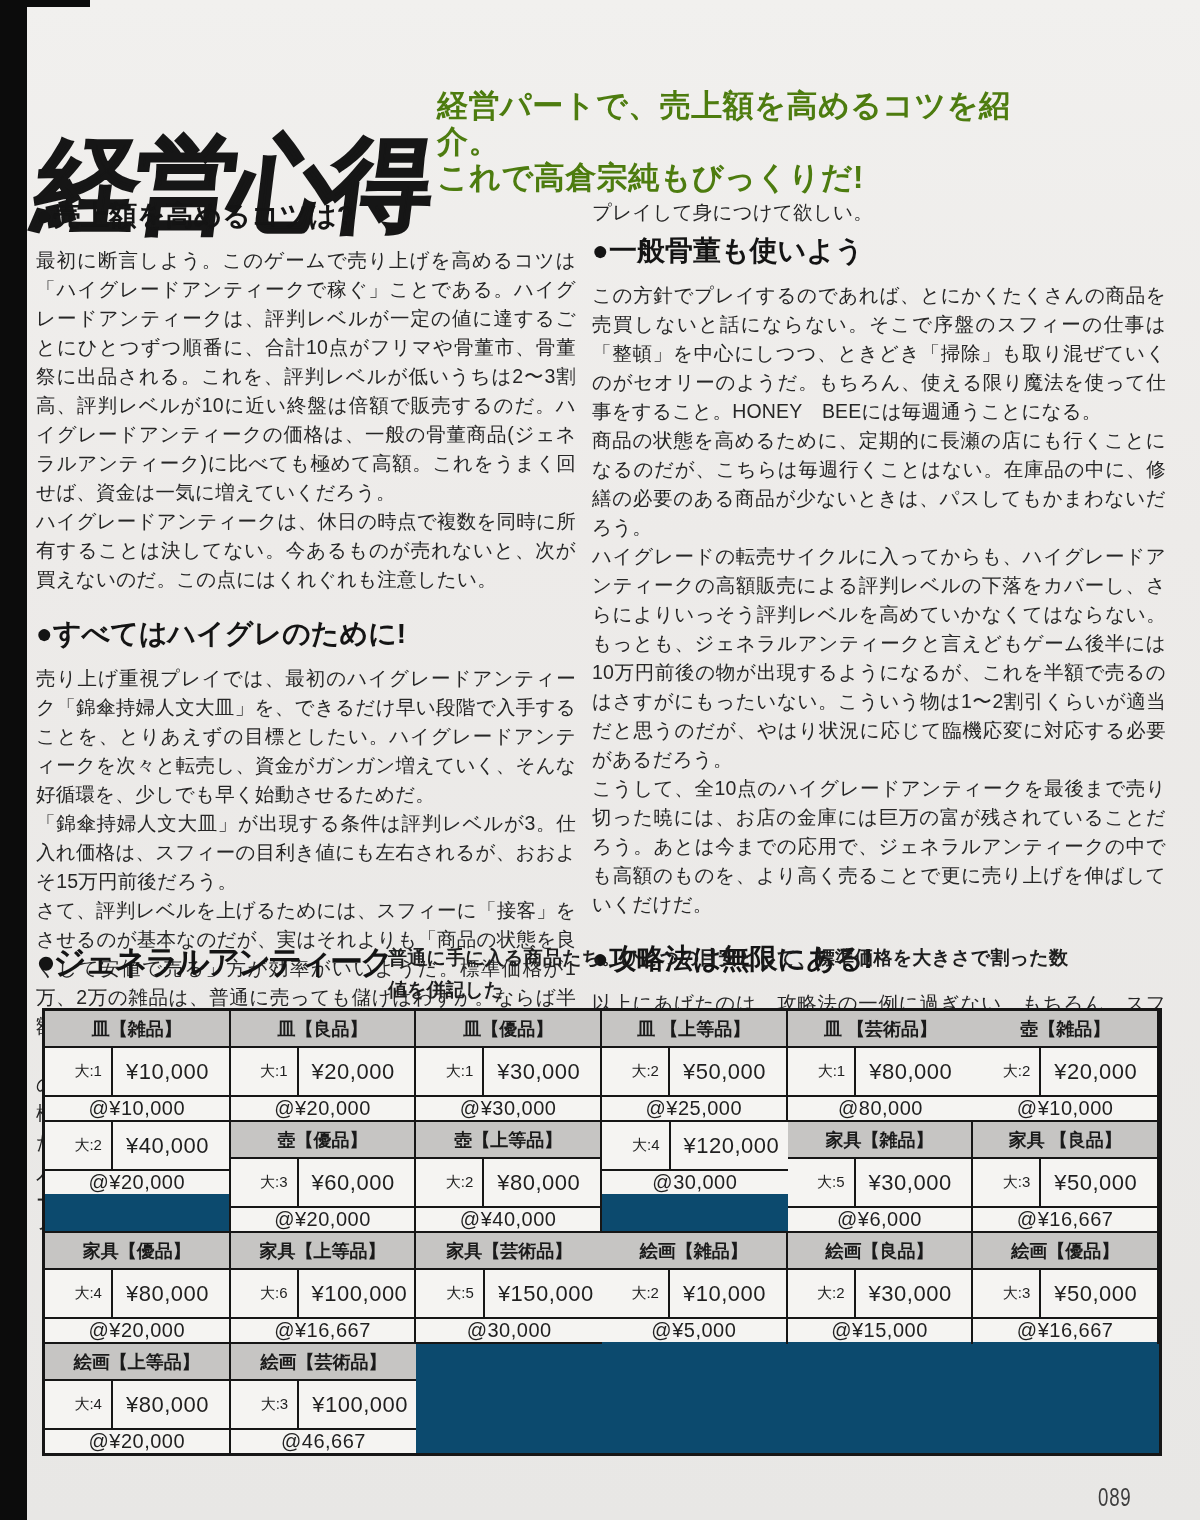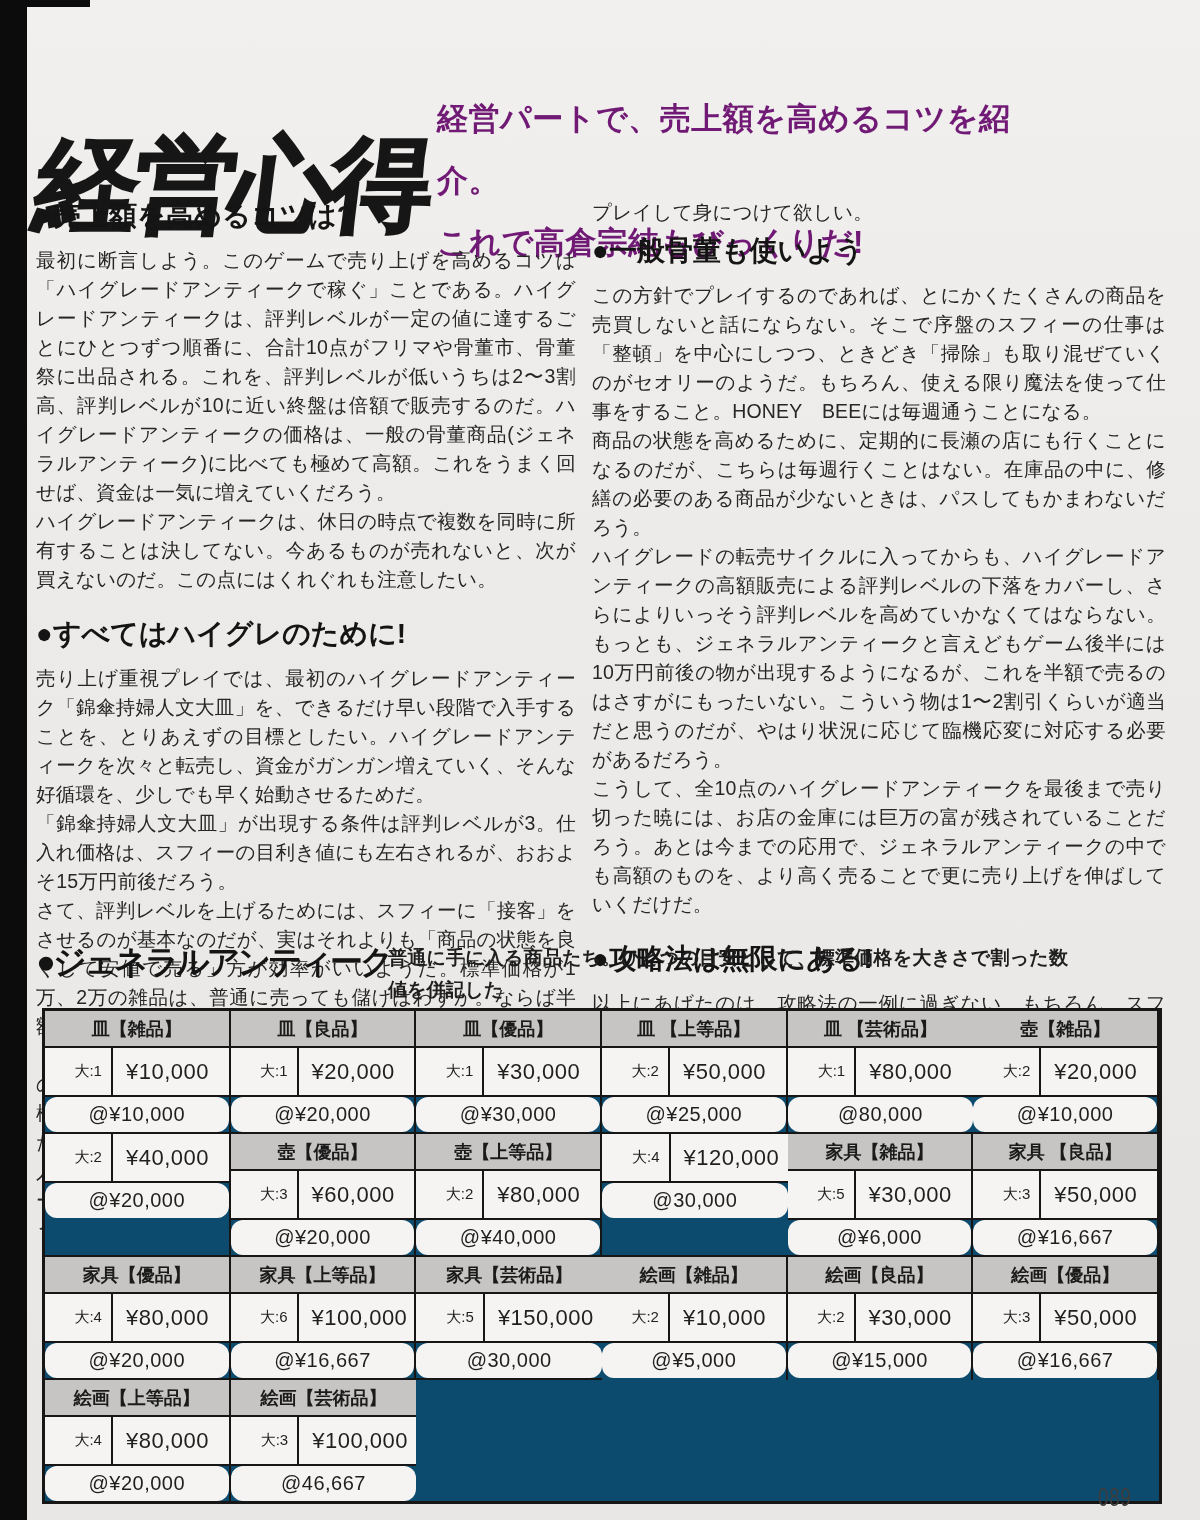--- a/index.html
+++ b/index.html
@@ -19,21 +19,21 @@
   }
   .page-title{
     position:absolute;left:30px;top:62px;width:420px;
     font-size:103px;font-weight:900;line-height:1.05;color:#161616;
     letter-spacing:-5px;transform:skewX(-7deg);transform-origin:left bottom;
     white-space:nowrap;
     -webkit-text-stroke:2px #161616;
   }
   .page-subtitle{
     position:absolute;left:437px;top:88px;width:620px;
-    font-size:31px;font-weight:bold;line-height:62px;color:#701a75;
+    font-size:31px;font-weight:bold;line-height:36px;color:#4d7c0f;
     letter-spacing:0.5px;
   }
   .columns{
     position:absolute;left:36px;top:198px;width:1126px;
     display:grid;grid-template-columns:540px 574px;column-gap:16px;
   }
   .col{min-width:0;}
   h2.sec{
     font-size:28px;font-weight:bold;color:#141414;
     margin:0 0 13px 0;letter-spacing:0;line-height:1.25;
@@ -79,22 +79,22 @@
   .tsize{
     width:31%;display:flex;align-items:center;justify-content:flex-end;
     padding-right:9px;border-right:2px solid #161616;
     font-size:15px;color:#1f1f1f;white-space:nowrap;
   }
   .tprice{
     flex:1;display:flex;align-items:center;padding-left:13px;
     font-size:22px;color:#1f1f1f;letter-spacing:0.5px;white-space:nowrap;
   }
   .tunit{
-    height:35px;display:flex;align-items:center;justify-content:center;
-    font-size:20px;color:#1f1f1f;background:#f5f4f2;letter-spacing:0.5px;border-radius:12px;
+    height:23px;display:flex;align-items:center;justify-content:center;
+    font-size:20px;color:#1f1f1f;background:#f5f4f2;letter-spacing:0.5px;
   }
   .page-number{
     position:absolute;left:1098px;top:1482px;
     font-size:26px;color:#3d3d3d;letter-spacing:1px;
     transform:scaleX(0.72);transform-origin:left center;
   }
 </style>
 </head>
 <body>
 

